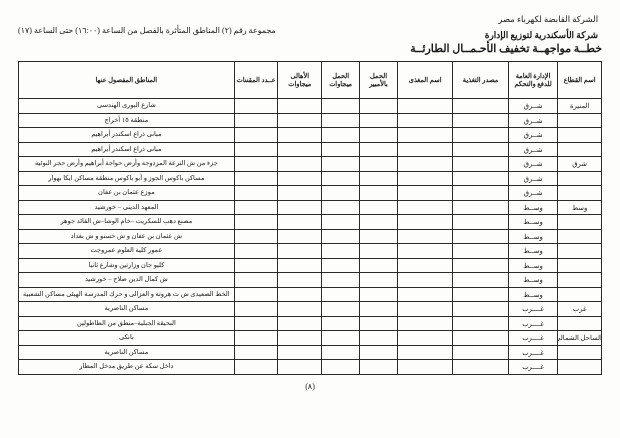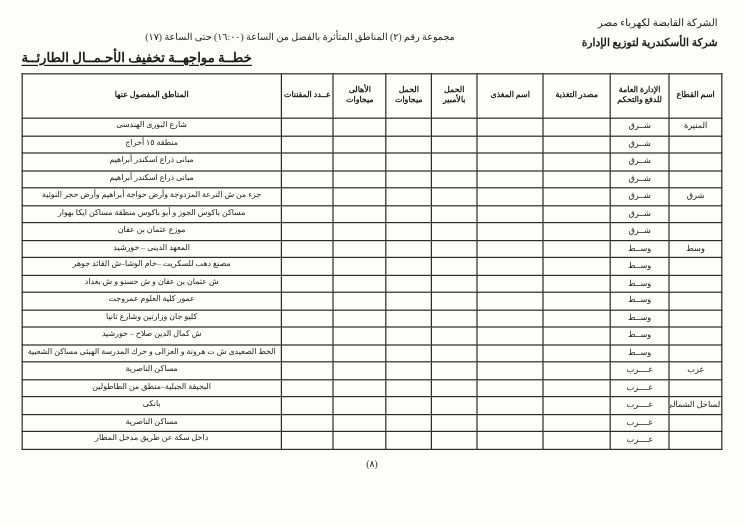--- a/index.html
+++ b/index.html
@@ -37,36 +37,35 @@
   }
   .header-line.company {
     font-size: 8.5px;
   }
   .header-line.subsidiary {
     font-size: 9px;
     font-weight: bold;
   }
   .subtitle-row {
     display: flex;
-    justify-content: center;
+    justify-content: flex-end;
     margin-top: -14px;
     margin-right: 120px;
   }
   .group-note {
     font-size: 8px;
     white-space: nowrap;
   }
   .doc-title {
-    text-align: left;
+    text-align: right;
     font-size: 11px;
     font-weight: bold;
     letter-spacing: 0.6px;
     margin-top: 7px;
     margin-bottom: 6px;
-    text-decoration: underline;
     text-underline-offset: 2px;
   }
   table.plan {
     border-collapse: collapse;
     width: 100%;
     table-layout: fixed;
     font-size: 6.6px;
   }
   table.plan th, table.plan td {
     border: 0.7px solid #2a2a2a;

